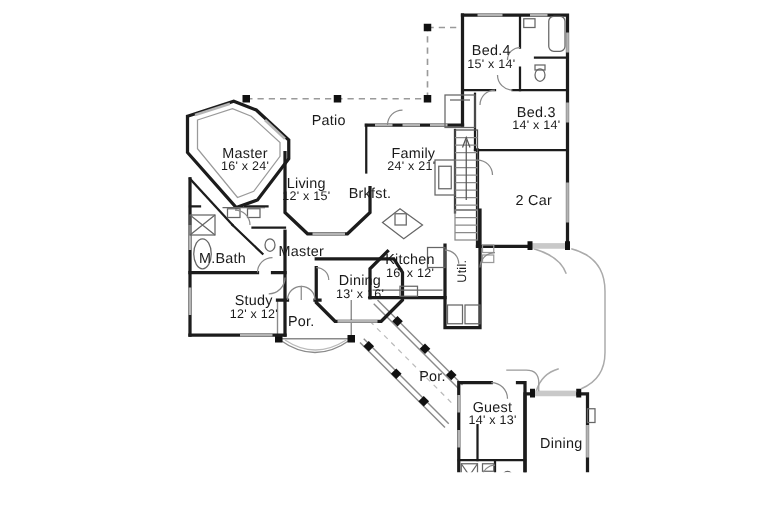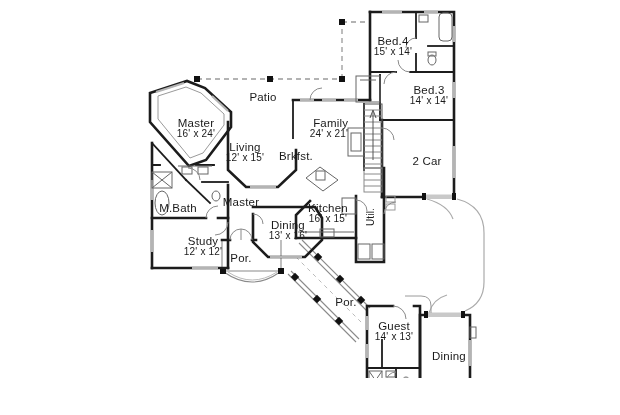--- a/index.html
+++ b/index.html
@@ -286,21 +286,21 @@
     <span>2 Car</span>
   </div>
   <div class="room-label pos-mbath">
     <span>M.Bath</span>
   </div>
   <div class="room-label pos-foyer">
     <span>Master</span>
   </div>
   <div class="room-label pos-kitchen">
     <span>Kitchen</span>
-    <span class="rl-dims">16' x 15'</span>
+    <span class="rl-dims">16' x 12'</span>
   </div>
   <div class="room-label vertical pos-util">
     <span>Util.</span>
   </div>
   <div class="room-label pos-dining">
     <span>Dining</span>
     <span class="rl-dims">13' x 16'</span>
   </div>
   <div class="room-label pos-study">
     <span>Study</span>

